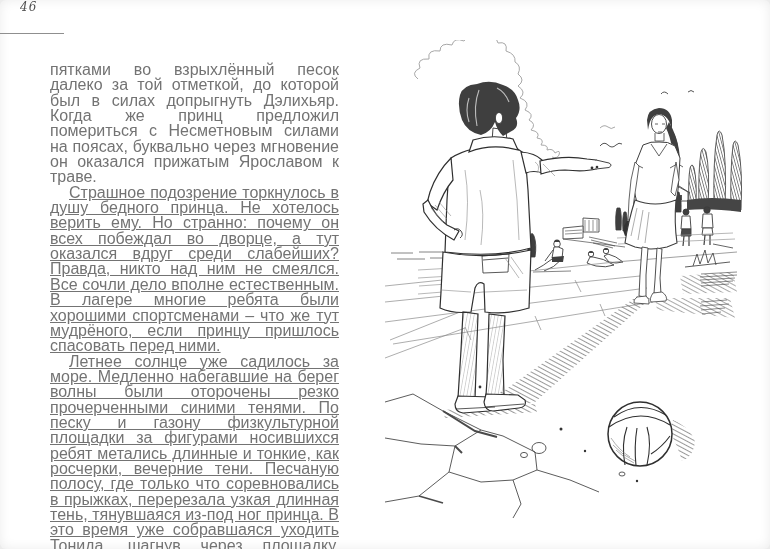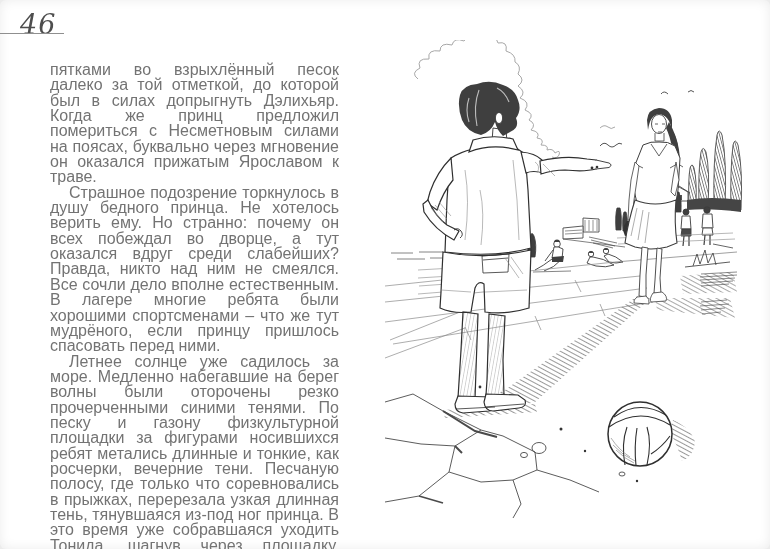--- a/index.html
+++ b/index.html
@@ -3,36 +3,36 @@
 <meta charset="utf-8">
 <style>
   html,body{margin:0;padding:0;background:#ececec;}
   .page{
     position:relative;width:770px;height:549px;background:#ffffff;
     overflow:hidden;border-radius:6px;
     box-shadow:inset 0 0 12px rgba(0,0,0,.08);
     font-family:"Liberation Sans",sans-serif;
   }
   .page-number{
-    position:absolute;left:20px;top:9px;
+    position:absolute;left:20px;top:0;
     font-family:"DejaVu Serif",serif;font-style:italic;
-    font-size:27px;color:#4e4e4e;letter-spacing:1px;
+    font-size:12px;color:#4e4e4e;letter-spacing:1px;
   }
   .page-number-rule{
     position:absolute;left:0;top:33px;width:64px;height:1px;
     background:#8f8f8f;
   }
   .text-column{
     position:absolute;left:50px;top:42px;width:289px;
     font-size:16px;line-height:15.35px;color:#737373;
     text-align:justify;
     margin-top:20px;
   }
   .text-column p{margin:0;padding:0;hyphens:auto;-webkit-hyphens:auto;}
-  .text-column p + p{text-indent:19px;}
+  .text-column p + p{text-indent:19px;text-decoration:underline;}
   .illustration{position:absolute;left:385px;top:40px;}
 </style>
 </head>
 <body>
 
 <div class="page">
 
   <div class="page-number">46</div>
   <div class="page-number-rule"></div>
 

